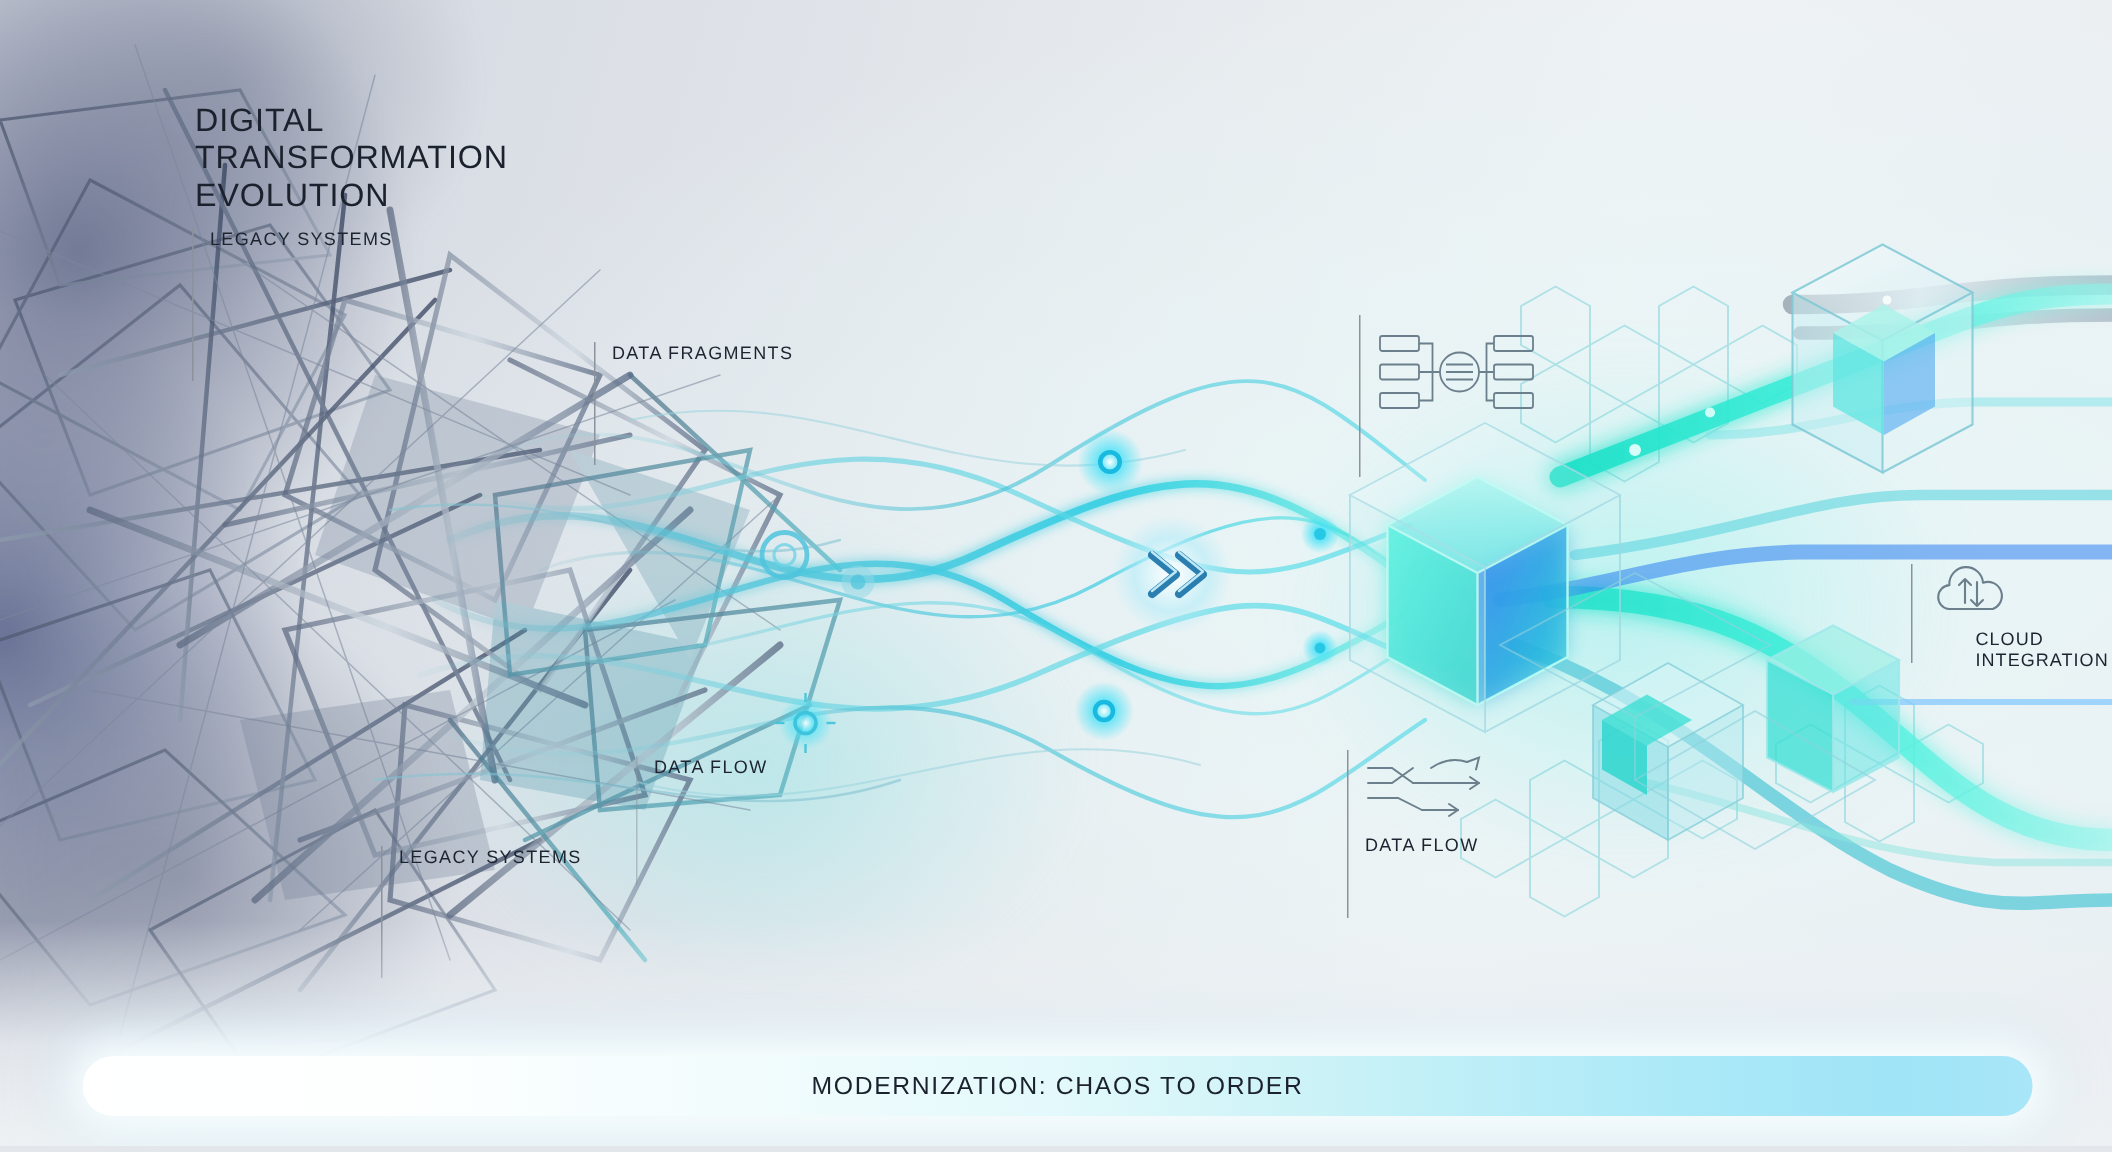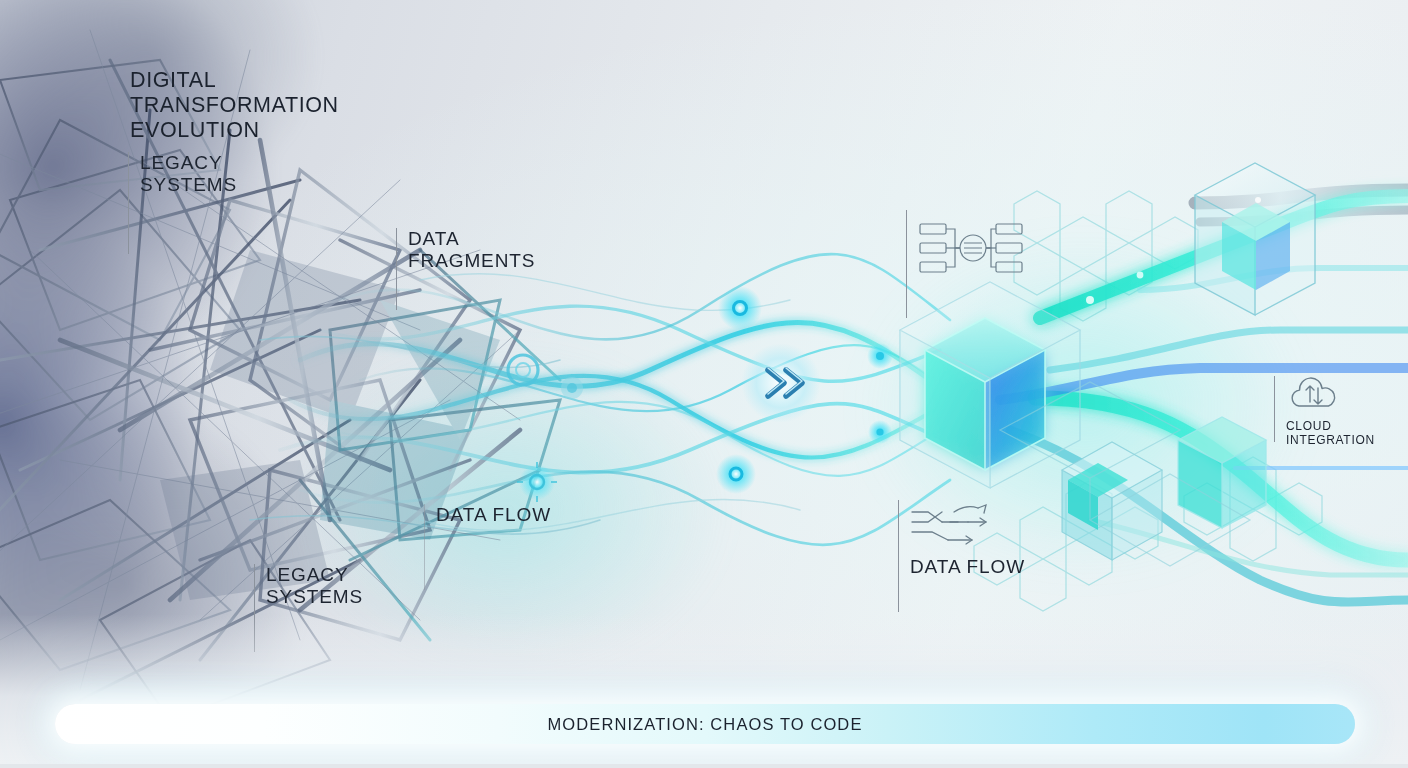--- a/index.html
+++ b/index.html
@@ -34,21 +34,21 @@
   .bottom-haze{position:absolute;left:0;bottom:0;width:1408px;height:150px;
     background:linear-gradient(180deg,rgba(236,239,243,0) 0%, rgba(236,239,243,.85) 55%, #eef1f4 100%);}
 
   
   .layer{position:absolute;inset:0;width:1408px;height:768px;}
 
   
   .callout{position:absolute;}
   .callout .rule{position:absolute;left:0;top:0;width:1px;background:#8b929c;}
   .callout .body{position:absolute;left:12px;top:0;}
-  .c-title{font-size:19px;letter-spacing:.9px;color:#1d2430;font-weight:400;
+  .c-title{font-size:12px;letter-spacing:.9px;color:#1d2430;font-weight:400;
     font-family:"Liberation Sans",sans-serif;line-height:1.18;white-space:pre-line;}
   .c-title.small{font-size:12px;letter-spacing:.7px;}
   .micro{margin-top:7px;}
   .micro p{margin:0 0 7px 0;}
   
   .mline{height:3px;margin-bottom:3.2px;border-radius:1px;
     background:linear-gradient(90deg,#5b6270 0%,#5b6270 100%);opacity:.42;}
   .mline.code{background:#44506a;opacity:.48;}
   .mline.bullet{margin-left:7px;opacity:.46;}
   .mline.bullet:before{content:"";}
@@ -535,24 +535,24 @@
   <div class="callout" style="left:1274px;top:376px;width:130px;">
     <div class="rule" style="height:66px;"></div>
     <div class="body" style="width:116px;">
       <svg width="56" height="36" viewBox="0 0 56 36" style="display:block;">
         <g fill="none" stroke="#6c7f8c" stroke-width="1.4" stroke-linecap="round" stroke-linejoin="round">
           <path d="M13 30 a8 8 0 0 1 0.6 -15.9 A11 11 0 0 1 36 12.5 a7.5 7.5 0 0 1 6.5 17.5 Z"></path>
           <path d="M24 26 V10 M24 10 l-4 4 M24 10 l4 4"></path>
           <path d="M32 12 v16 M32 28 l-4 -4 M32 28 l4 -4"></path>
         </g>
       </svg>
-      <div class="c-title small" style="margin-top:7px;">CLOUD
+      <div class="c-title small" style="margin-top:7px;margin-left:31px;">CLOUD
 INTEGRATION</div>
     </div>
   </div>
 
   <div class="bottom-haze"></div>
 
   <div class="banner">
-    <span class="banner-text">MODERNIZATION: CHAOS TO CODE</span>
+    <span class="banner-text">MODERNIZATION: CHAOS TO ORDER</span>
   </div>
 
 </div>
 
 </body></html>

